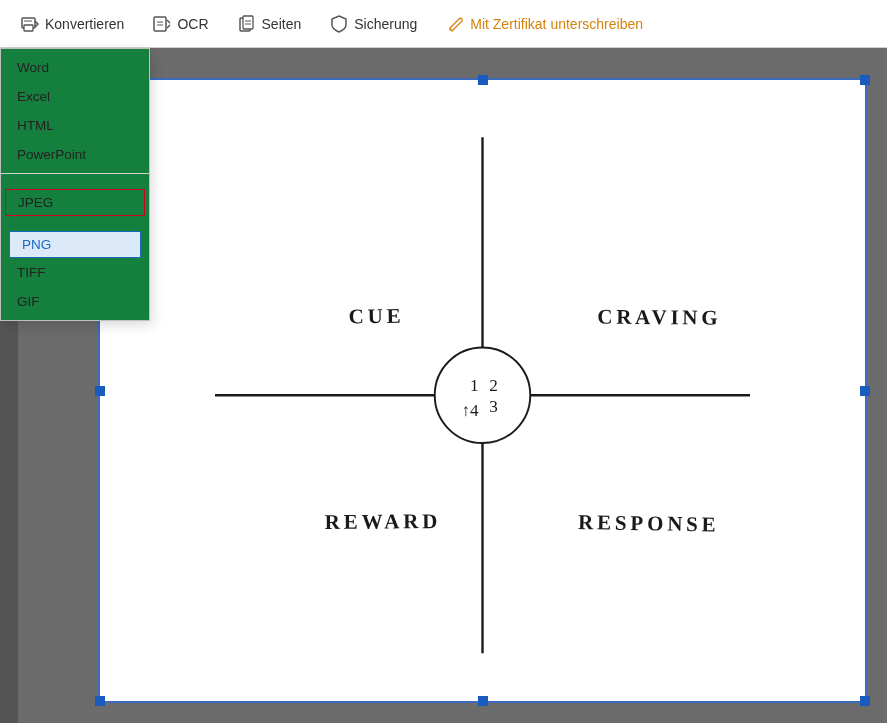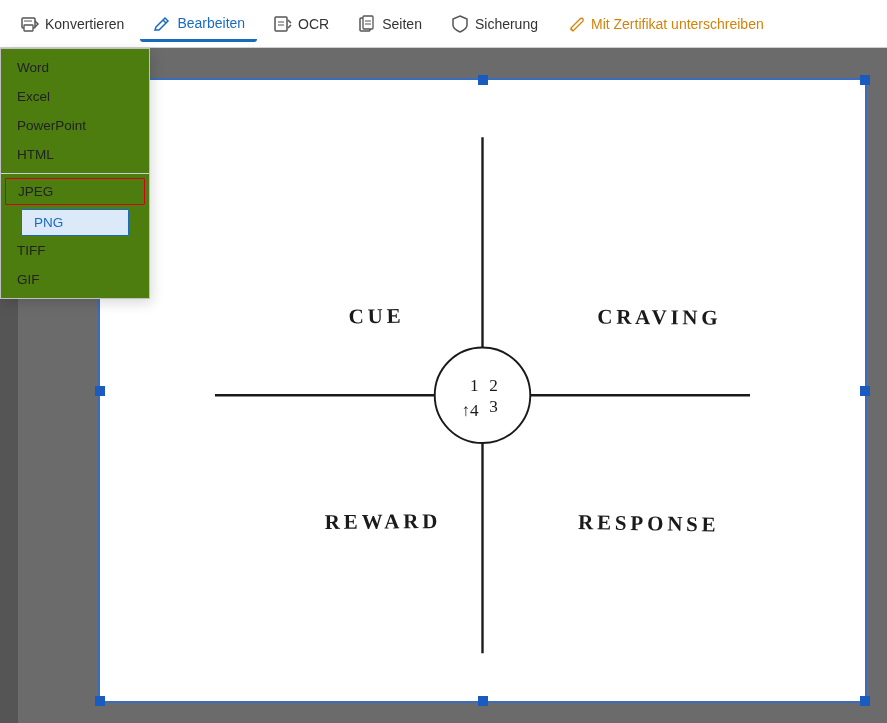--- a/index.html
+++ b/index.html
@@ -53,47 +53,47 @@
     .main {
       display: flex;
       height: calc(723px - 48px);
     }
 
     
     .dropdown-menu {
       position: absolute;
       top: 48px;
       left: 0;
-      background: #4d7c0f;
+      background: #15803d;
       border: 1px solid #c0c0c0;
       box-shadow: 2px 4px 12px rgba(0,0,0,0.15);
       width: 150px;
       z-index: 100;
       padding: 4px 0;
     }
     .dropdown-item {
       padding: 7px 16px;
       font-size: 13.5px;
       color: #222;
       cursor: pointer;
       display: flex;
       align-items: center;
     }
     .dropdown-item.selected-red {
       border: 1.5px solid #d0021b;
-      margin: 4px 4px;
+      margin: 15px 4px;
       padding: 5px 12px;
       border-radius: 1px;
       color: #222;
     }
     .dropdown-item.selected-blue {
       background: #dce9f8;
       color: #1a6bbf;
       border: 1.5px solid #1a6bbf;
-      margin: 0 20px;
+      margin: 0 8px;
       padding: 5px 12px;
       border-radius: 1px;
     }
     .dropdown-divider {
       border: none;
       border-top: 1px solid #d0d0d0;
       margin: 4px 0;
     }
 
     
@@ -152,29 +152,20 @@
       <svg width="20" height="20" viewBox="0 0 20 20" fill="none">
         <rect x="2" y="4" width="13" height="10" rx="1" stroke="#555" stroke-width="1.5" fill="none"></rect>
         <rect x="4" y="11" width="9" height="6" rx="0.5" stroke="#555" stroke-width="1.3" fill="white"></rect>
         <line x1="4" y1="7" x2="12" y2="7" stroke="#555" stroke-width="1"></line>
         <path d="M15 7 L18 10 L15 13" stroke="#555" stroke-width="1.5" fill="none"></path>
       </svg>
     </span>
     <span>Konvertieren</span>
   </div>
 
-  <div class="toolbar-item active">
-    <span class="toolbar-icon">
-      <svg width="20" height="20" viewBox="0 0 20 20" fill="none">
-        <path d="M4 14 L13 5 L16 8 L7 17 L3 17 Z" stroke="#1a6bbf" stroke-width="1.5" fill="none"></path>
-        <line x1="11" y1="7" x2="14" y2="10" stroke="#1a6bbf" stroke-width="1.5"></line>
-      </svg>
-    </span>
-    <span>Bearbeiten</span>
-  </div>
 
   <div class="toolbar-item">
     <span class="toolbar-icon">
       <svg width="20" height="20" viewBox="0 0 20 20" fill="none">
         <rect x="2" y="3" width="12" height="14" rx="1" stroke="#555" stroke-width="1.5" fill="none"></rect>
         <path d="M15 6 L18 9 M15 14 L18 11" stroke="#555" stroke-width="1.5"></path>
         <line x1="5" y1="8" x2="11" y2="8" stroke="#555" stroke-width="1"></line>
         <line x1="5" y1="11" x2="11" y2="11" stroke="#555" stroke-width="1"></line>
       </svg>
     </span>
@@ -218,24 +209,24 @@
   <div class="left-strip"></div>
 
   <div class="dropdown-menu">
     <div class="dropdown-item">
       <span>Word</span>
     </div>
     <div class="dropdown-item">
       <span>Excel</span>
     </div>
     <div class="dropdown-item">
+      <span>HTML</span>
+    </div>
+    <div class="dropdown-item">
       <span>PowerPoint</span>
-    </div>
-    <div class="dropdown-item">
-      <span>HTML</span>
     </div>
     <hr class="dropdown-divider">
     <div class="dropdown-item selected-red">
       <span>JPEG</span>
     </div>
     <div class="dropdown-item selected-blue">
       <span>PNG</span>
     </div>
     <div class="dropdown-item">
       <span>TIFF</span>

